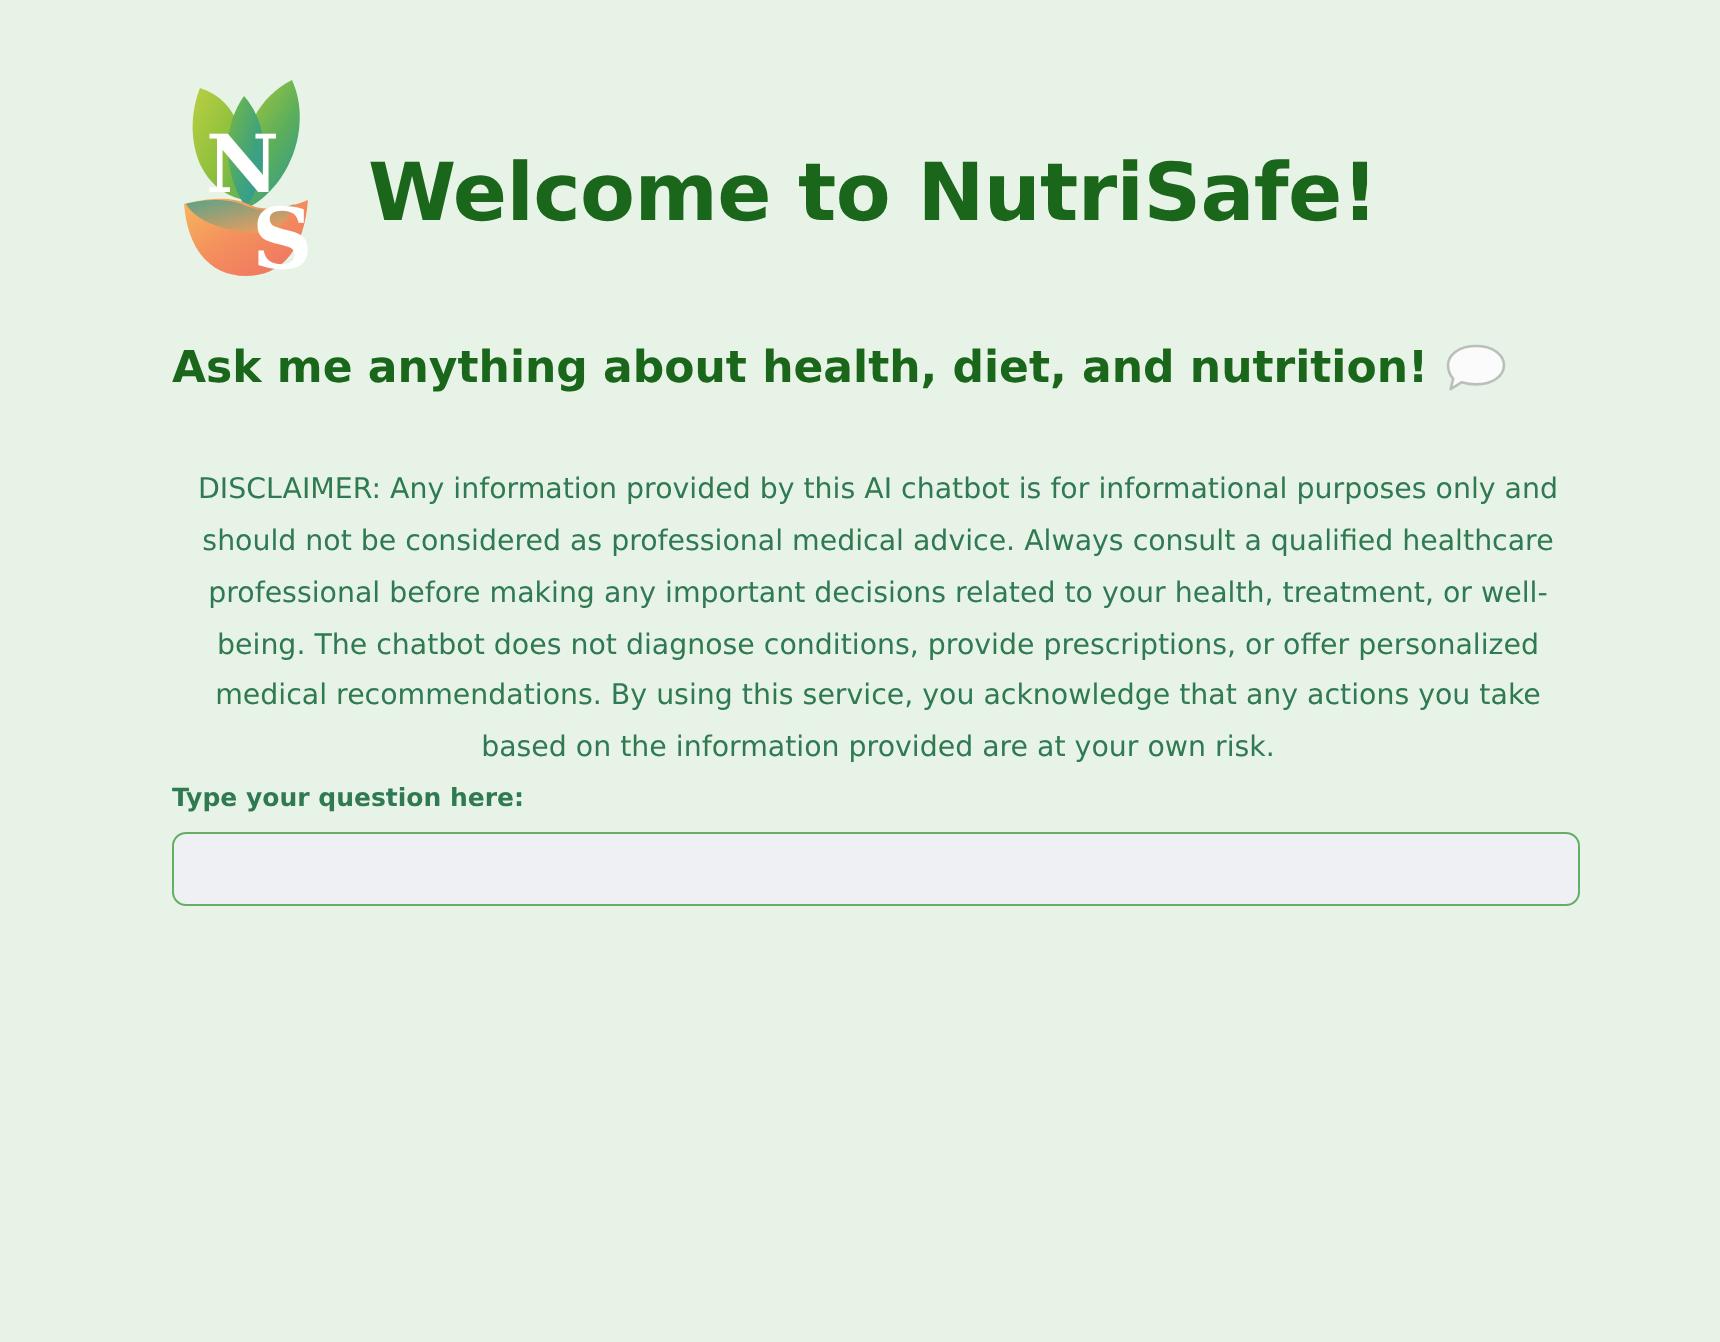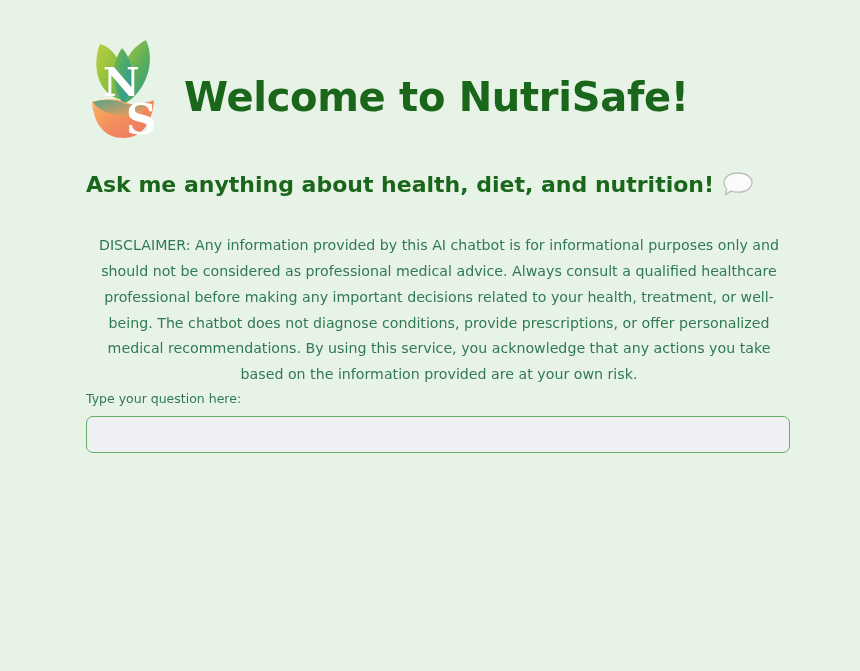--- a/index.html
+++ b/index.html
@@ -91,20 +91,21 @@
 
   
   .field-label {
     position: absolute;
     left: 86px;
     top: 391px;
     font-family: "DejaVu Sans", sans-serif;
     font-size: 12.5px;
     color: #2f7a52;
     line-height: 1.3;
+    font-weight: bold;
   }
 
   .question-input {
     position: absolute;
     left: 86px;
     top: 416px;
     width: 704px;
     height: 37px;
     box-sizing: border-box;
     background: #eef0f4;

